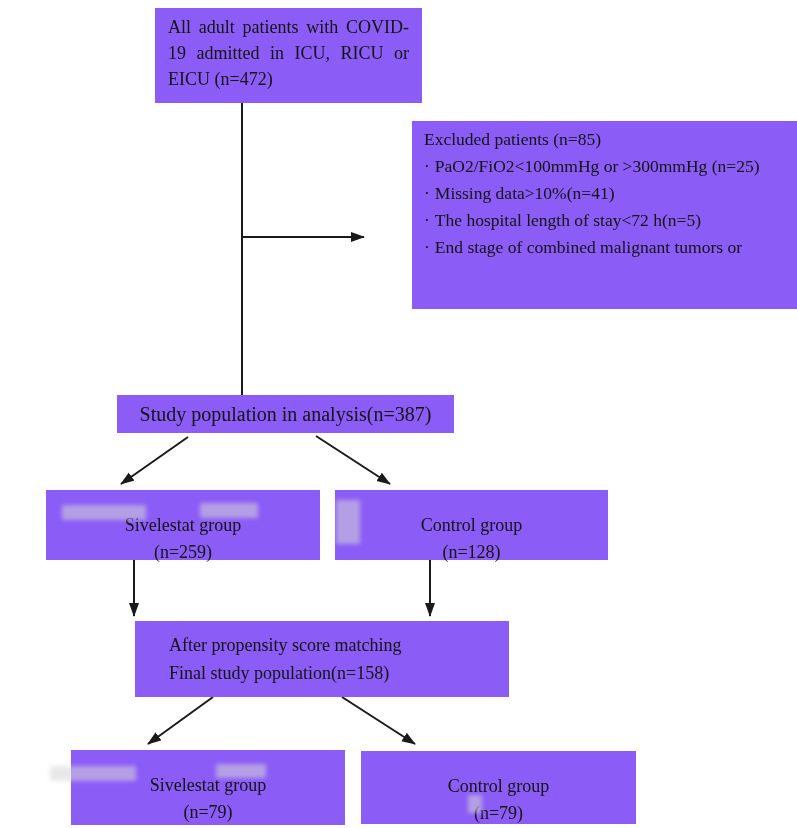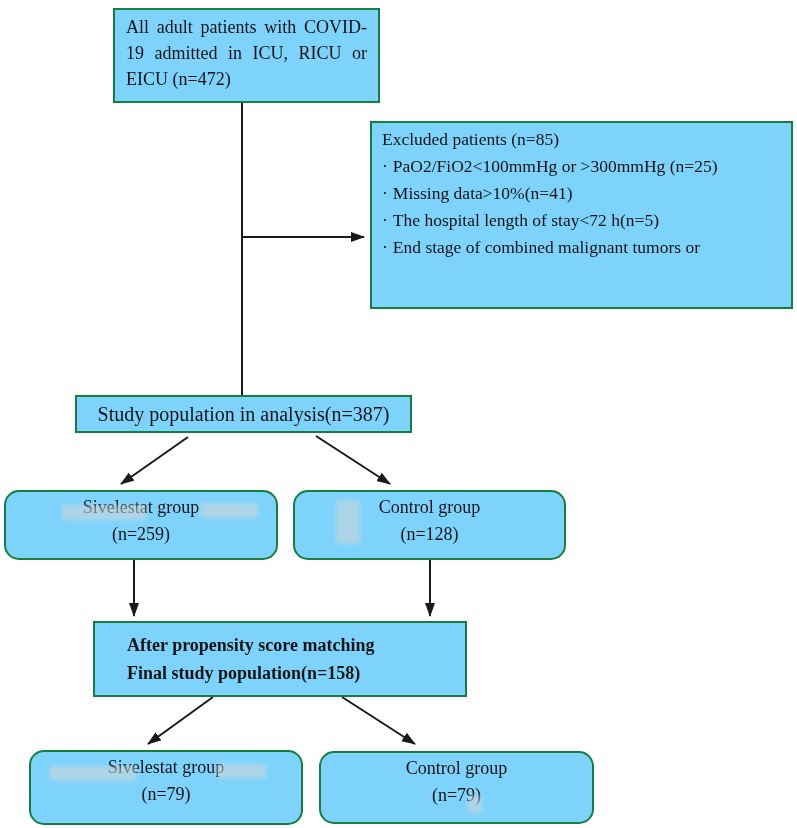--- a/index.html
+++ b/index.html
@@ -18,23 +18,24 @@
   }
   .connectors {
     position: absolute;
     left: 0;
     top: 0;
     width: 797px;
     height: 828px;
   }
   .fbox {
     position: absolute;
-    border: 2px solid #15803d;
-    background: #7dd3fc;
+    border: 2px solid #8b5cf6;
+    background: #8b5cf6;
     box-sizing: border-box;
+    margin-left: 42px;
   }
   .box-initial {
     left: 113px; top: 8px; width: 267px; height: 95px;
     padding: 4px 11px;
     font-size: 18px; line-height: 26px;
     text-align: justify;
   }
   .box-excluded {
     left: 370px; top: 121px; width: 423px; height: 188px;
     padding: 3px 8px 0 10px;
@@ -43,29 +44,28 @@
   .exc-item { padding-left: 14px; text-indent: -14px; }
   .exc-bullet { padding-right: 5px; }
   .box-study {
     left: 75px; top: 395px; width: 337px; height: 38px;
     font-size: 20px; line-height: 34px;
     text-align: center;
   }
   .box-group {
     text-align: center;
     font-size: 18px; line-height: 27px;
-    padding-top: 2px;
-    border-radius: 15px;
+    padding-top: 20px;
   }
   .box-siv259 { left: 4px;   top: 490px; width: 274px; height: 70px; }
   .box-ctrl128 { left: 293px; top: 490px; width: 273px; height: 70px; }
   .box-propensity {
     left: 93px; top: 621px; width: 374px; height: 76px;
     padding: 8px 8px 0 32px;
-    font-size: 18px; line-height: 28px; font-weight: bold;
+    font-size: 18px; line-height: 28px;
   }
   .box-siv79  { left: 29px;  top: 750px; width: 274px; height: 75px; }
   .box-ctrl79 { left: 319px; top: 751px; width: 275px; height: 73px; }
   .smudge {
     position: absolute;
     background: #d7d7d7;
     filter: blur(2px);
     opacity: 0.55;
     pointer-events: none;
   }

